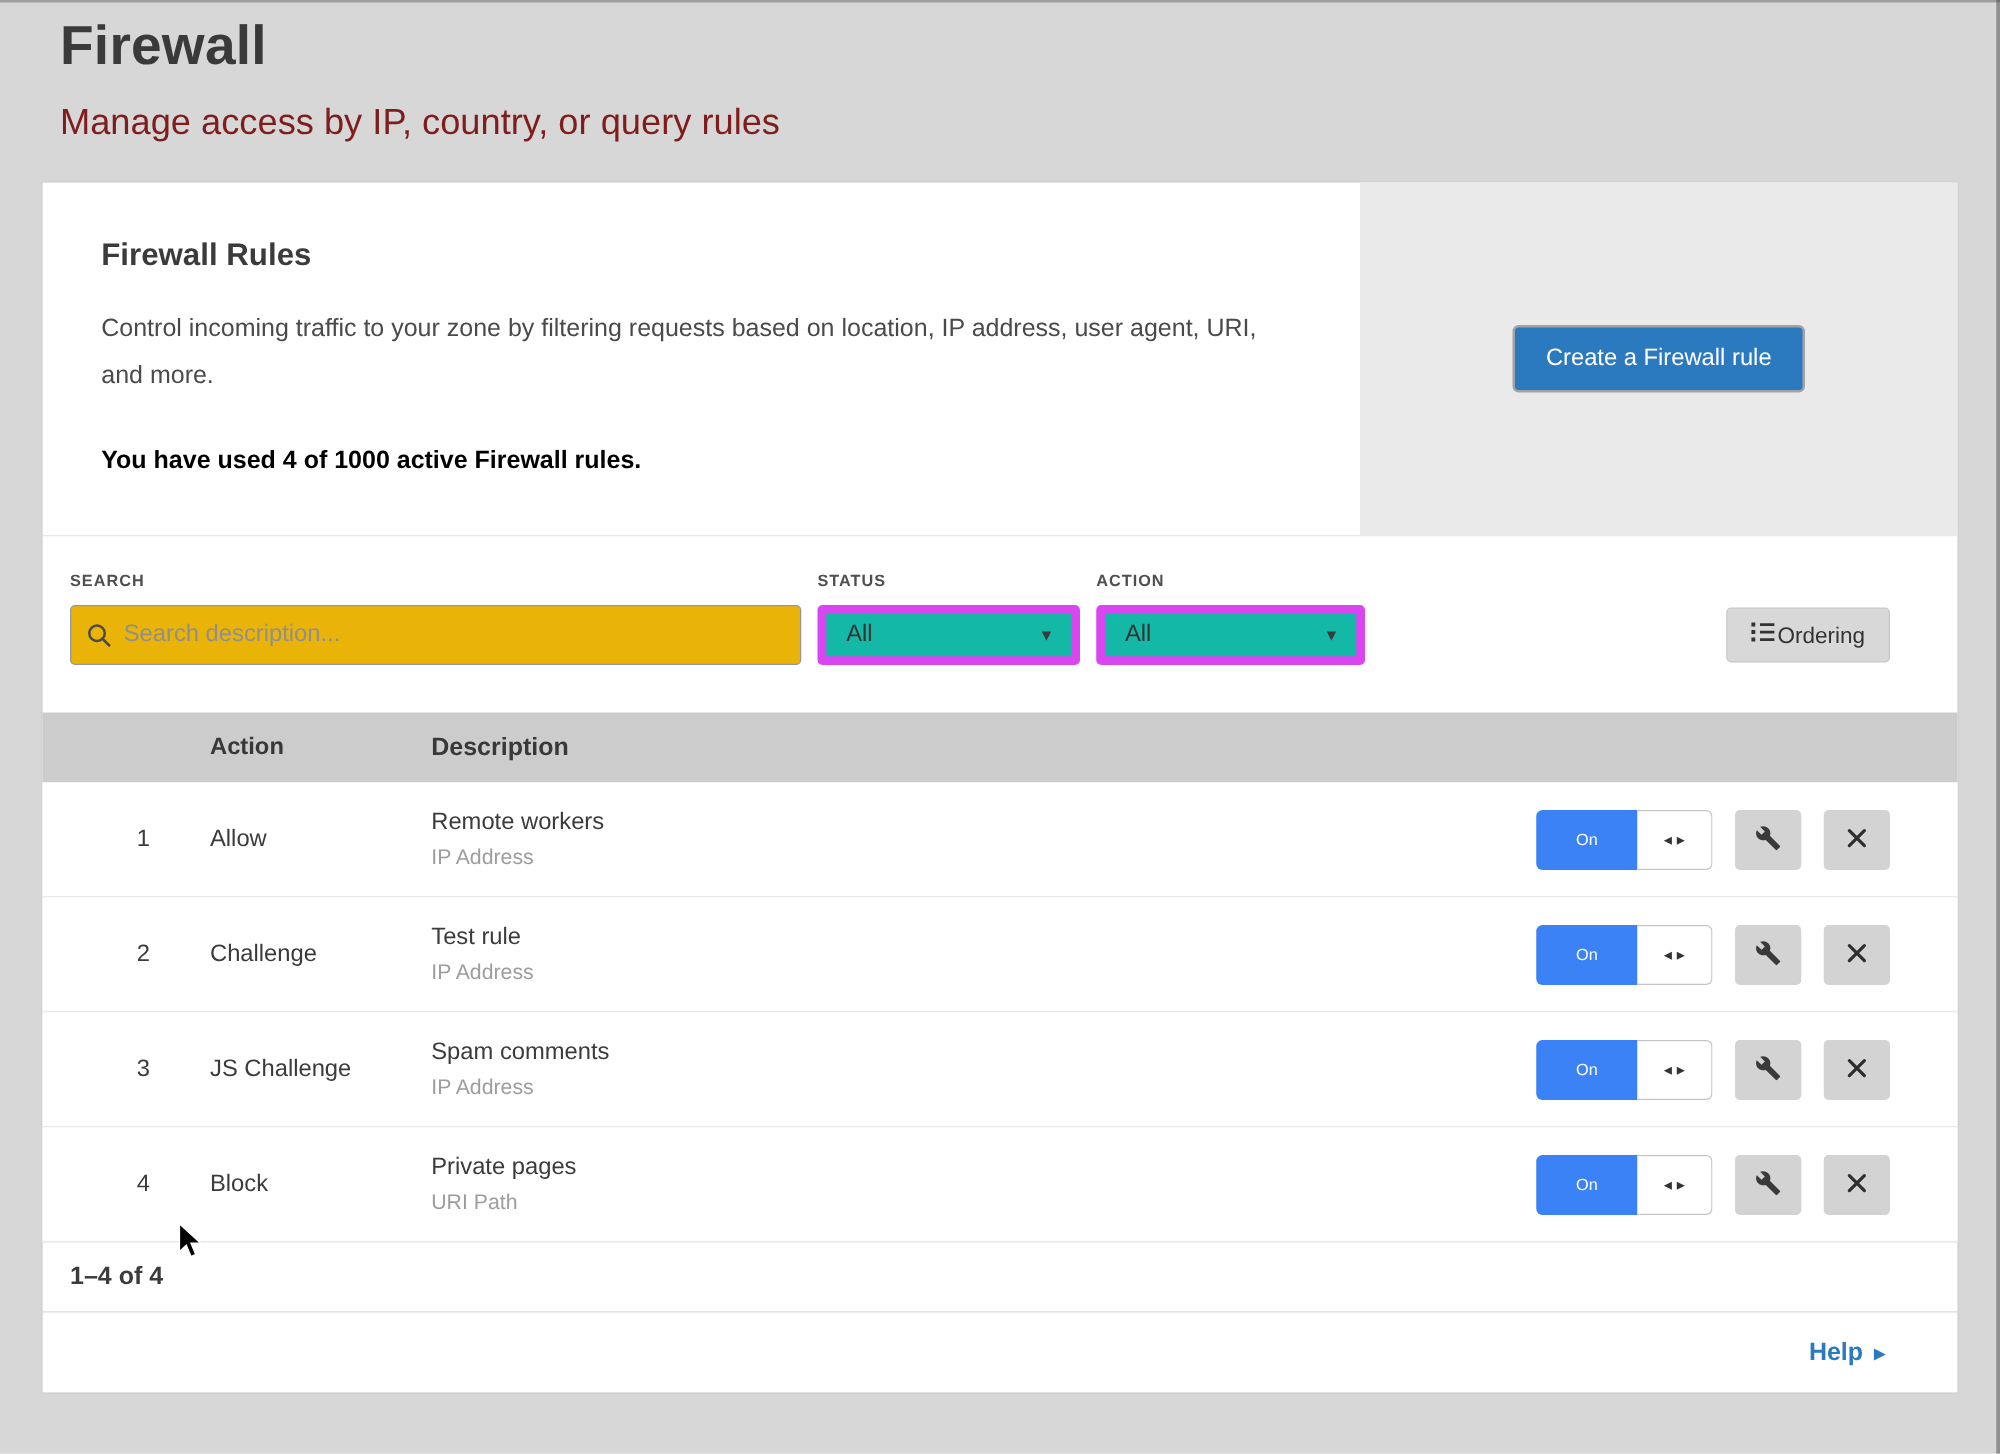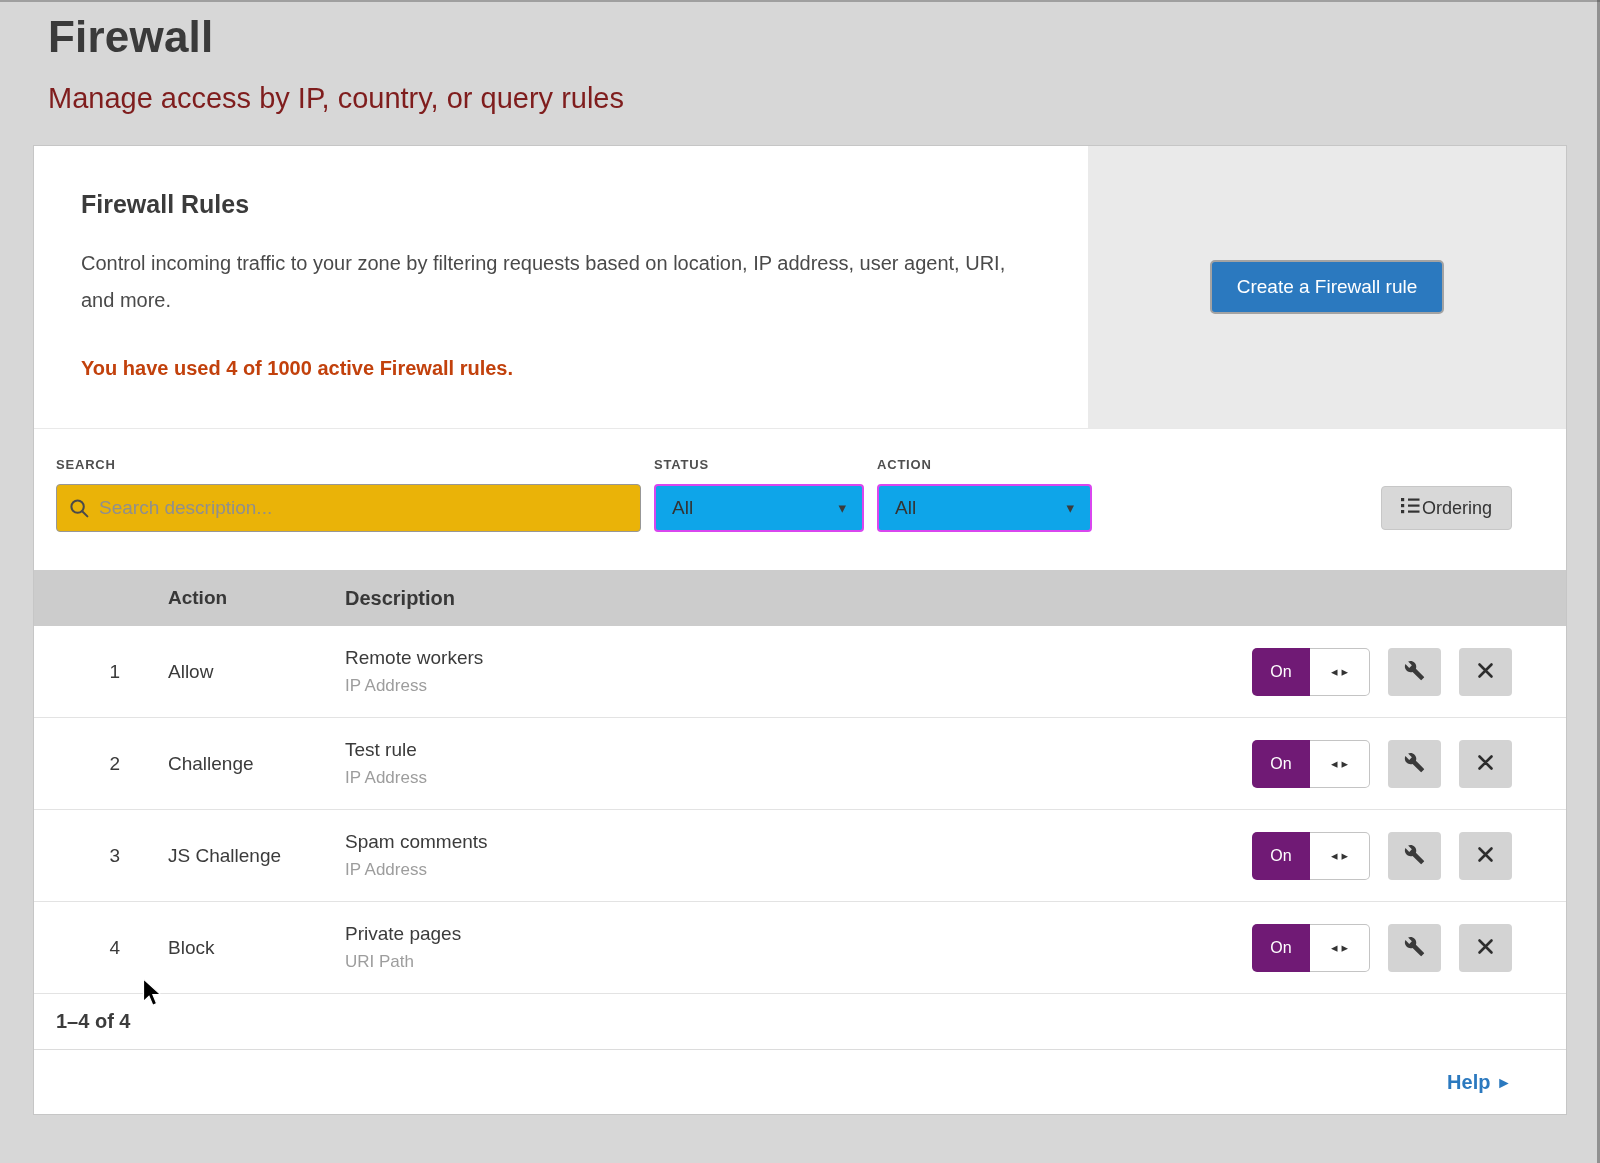--- a/index.html
+++ b/index.html
@@ -26,21 +26,21 @@
     position: relative;
     margin: 30px 33px 0 33px;
     background: #ffffff;
     border: 1px solid #c6c6c6;
   }
 
   .card-top { display: flex; border-bottom: 1px solid #e9e9e9; }
   .card-top-left { flex: 1; padding: 44px 40px 48px 47px; }
   .card-top-left h2 { font-size: 25px; font-weight: bold; color: #3b3b3b; margin-bottom: 26px; }
   .card-top-left .desc { font-size: 20px; color: #4a4a4a; line-height: 1.85; max-width: 950px; }
-  .card-top-left .usage { font-size: 20px; font-weight: bold; color: #c2410c; margin-top: 38px; }
+  .card-top-left .usage { font-size: 20px; font-weight: bold; color: #000000; margin-top: 38px; }
   .card-top-right {
     width: 478px; background: #eaeaea;
     display: flex; align-items: center; justify-content: center;
   }
   .btn-primary {
     background: #2b79bf; color: #fff; font-family: inherit;
     font-size: 19px; padding: 14px 25px; border: 2px solid #a3a3a3;
     border-radius: 5px; cursor: pointer;
   }
 
@@ -52,21 +52,21 @@
   }
   .input-wrap { position: relative; width: 585px; }
   .input-wrap .search-icon { position: absolute; left: 13px; top: 14px; }
   .input-wrap input {
     width: 100%; height: 48px; border: 1px solid #979797; border-radius: 4px;
     font-family: inherit; font-size: 19px; color: #333; padding: 0 14px 0 42px; background: #eab308;
   }
   .input-wrap input::placeholder { color: #8f8f8f; }
   .filter.status, .filter.action { margin-left: 13px; }
   .select {
-    height: 48px; border: 2px solid #d946ef; border-radius: 4px; background: #0ea5e9;
+    height: 48px; border: 7px solid #d946ef; border-radius: 4px; background: #14b8a6;
     display: flex; align-items: center; justify-content: space-between;
     padding: 0 16px; font-size: 19px; color: #333; cursor: pointer;
   }
   .filter.status .select { width: 210px; }
   .filter.action .select { width: 215px; }
   .caret { font-size: 15px; color: #3b3b3b; }
   .filters .spacer { flex: 1; }
   .btn-ordering {
     margin-top: 29px; height: 44px; padding: 0 19px;
     background: #d8d8d8; border: 1px solid #c7c7c7; border-radius: 4px;
@@ -86,21 +86,21 @@
   .row {
     display: flex; align-items: center; min-height: 92px;
     border-bottom: 1px solid #e3e3e3; padding-right: 54px; background: #fff;
   }
   .desc-main { font-size: 19px; color: #3b3b3b; }
   .desc-sub { font-size: 17px; color: #9d9d9d; margin-top: 7px; }
 
   .row-controls { display: flex; align-items: center; gap: 18px; }
   .toggle { display: flex; height: 48px; cursor: pointer; }
   .toggle-on {
-    width: 58px; background: #701a75; color: #fff; font-size: 16px;
+    width: 81px; background: #3b82f6; color: #fff; font-size: 13px;
     display: flex; align-items: center; justify-content: center;
     border-radius: 5px 0 0 5px;
   }
   .toggle-arrows {
     width: 60px; background: #fff; border: 1px solid #c4c4c4; border-left: none;
     border-radius: 0 5px 5px 0;
     display: flex; align-items: center; justify-content: center;
     font-size: 13px; color: #333; letter-spacing: 4px; padding-left: 4px;
   }
   .icon-btn {

